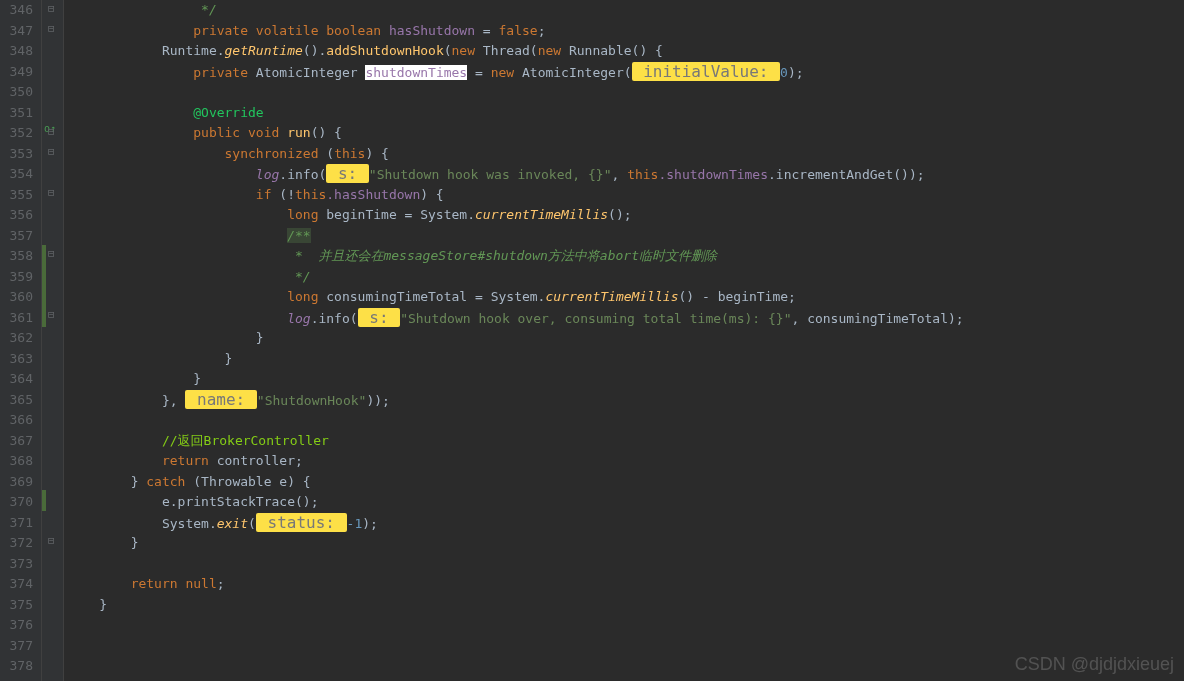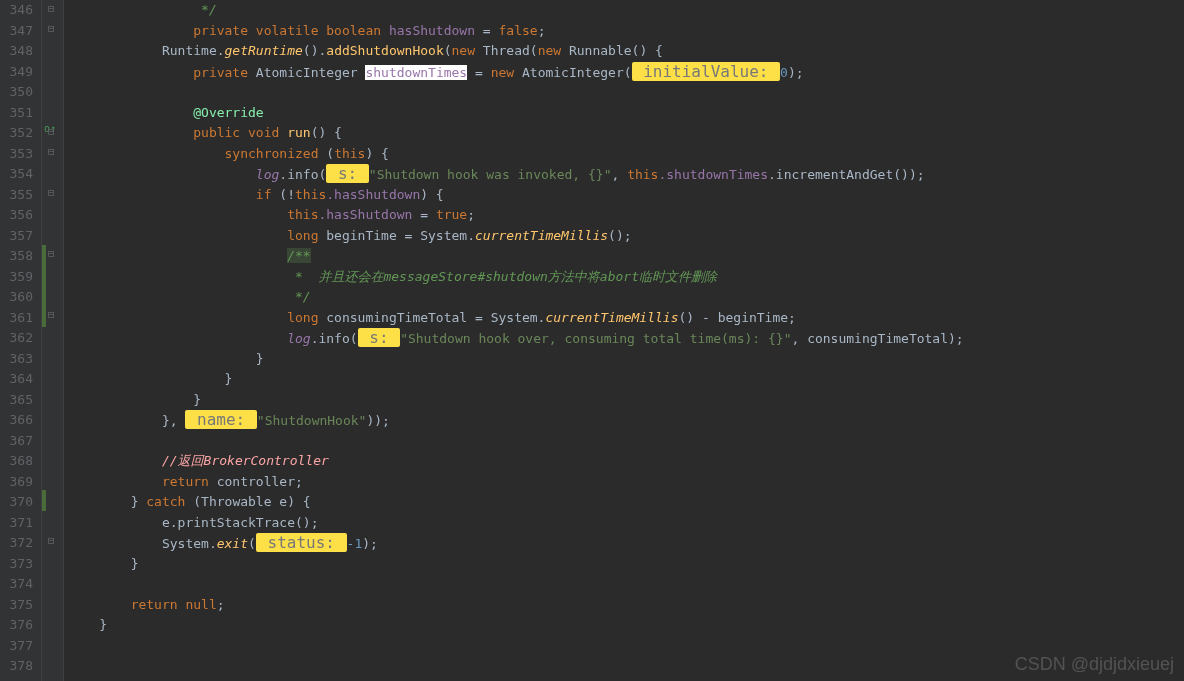--- a/index.html
+++ b/index.html
@@ -37,30 +37,30 @@
       position: relative;
     }
     .code-line {
       height: 20.5px;
       line-height: 20.5px;
       white-space: pre;
     }
     .ln { display: block; height: 20.5px; line-height: 20.5px; }
     .kw { color: #cc7832; }
     .str { color: #6a8759; }
-    .comment { color: #fca5a5; font-style: italic; }
+    .comment { color: #84cc16; }
     .comment-doc { color: #629755; font-style: italic; }
     .method { color: #ffc66d; }
     .method-static { color: #ffc66d; font-style: italic; }
     .field { color: #9876aa; }
     .param-hint { color: #787878; background: #fde047; padding: 0 2px; border-radius: 2px; font-size: 16px; font-style: normal;}
     .hl { background: #ffffff; }
     .num { color: #6897bb; }
     .statconst { color: #9876aa; font-style: italic; }
-    .at { color: #86efac; }
+    .at { color: #22c55e; }
     .underline { text-decoration: underline; text-decoration-color: #808080; }
     .fold-icon {
       position: absolute;
       left: 6px;
       font-size: 11px;
       color: #606366;
       cursor: pointer;
     }
     .change-mark {
       position: absolute;
@@ -140,21 +140,20 @@
     <div class="code-line"><span>                </span><span class="comment-doc"> */</span></div>
     <div class="code-line"><span>                </span><span class="kw">private volatile boolean </span><span class="field">hasShutdown</span><span> = </span><span class="kw">false</span><span>;</span></div>
     <div class="code-line"><span>            </span><span>Runtime</span>.<span class="method-static">getRuntime</span>().<span class="method">addShutdownHook</span>(<span class="kw">new</span> <span>Thread</span>(<span class="kw">new</span> <span>Runnable</span><span>() {</span></div>
     <div class="code-line"><span>                </span><span class="kw">private </span><span>AtomicInteger </span><span class="field hl">shutdownTimes</span><span> = </span><span class="kw">new </span><span>AtomicInteger(</span><span class="param-hint"> initialValue: </span><span class="num">0</span><span>);</span></div>
     <div class="code-line"></div>
     <div class="code-line"><span>                </span><span class="at">@Override</span></div>
     <div class="code-line"><span>                </span><span class="kw">public void </span><span class="method">run</span><span>() {</span></div>
     <div class="code-line"><span>                    </span><span class="kw">synchronized </span><span>(</span><span class="kw">this</span><span>) {</span></div>
     <div class="code-line"><span>                        </span><span class="statconst">log</span><span>.info(</span><span class="param-hint"> s: </span><span class="str">"Shutdown hook was invoked, {}"</span><span>, </span><span class="kw">this</span><span class="field">.shutdownTimes</span><span>.incrementAndGet());</span></div>
     <div class="code-line"><span>                        </span><span class="kw">if </span><span>(!</span><span class="kw">this</span><span class="field">.hasShutdown</span><span>) {</span></div>
-    <div class="code-line"><span>                            </span><span class="kw">this</span><span class="field">.hasShutdown</span><span> = </span><span class="kw">true</span><span>;</span></div>
     <div class="code-line"><span>                            </span><span class="kw">long </span><span>beginTime = System.</span><span class="method-static">currentTimeMillis</span><span>();</span></div>
     <div class="code-line"><span>                            </span><span class="comment-doc comment-hl">/**</span></div>
     <div class="code-line"><span>                            </span><span class="comment-doc"> *  并且还会在messageStore#shutdown方法中将abort临时文件删除</span></div>
     <div class="code-line"><span>                            </span><span class="comment-doc"> */</span></div>
     <div class="code-line"><span>                            </span><span class="kw">long </span><span>consumingTimeTotal = System.</span><span class="method-static">currentTimeMillis</span><span>() - beginTime;</span></div>
     <div class="code-line"><span>                            </span><span class="statconst">log</span><span>.info(</span><span class="param-hint"> s: </span><span class="str">"Shutdown hook over, consuming total time(ms): {}"</span><span>, consumingTimeTotal);</span></div>
     <div class="code-line"><span>                        </span><span>}</span></div>
     <div class="code-line"><span>                    </span><span>}</span></div>
     <div class="code-line"><span>                </span><span>}</span></div>
     <div class="code-line"><span>            </span><span>}, </span><span class="param-hint"> name: </span><span class="str">"ShutdownHook"</span><span>));</span></div>

